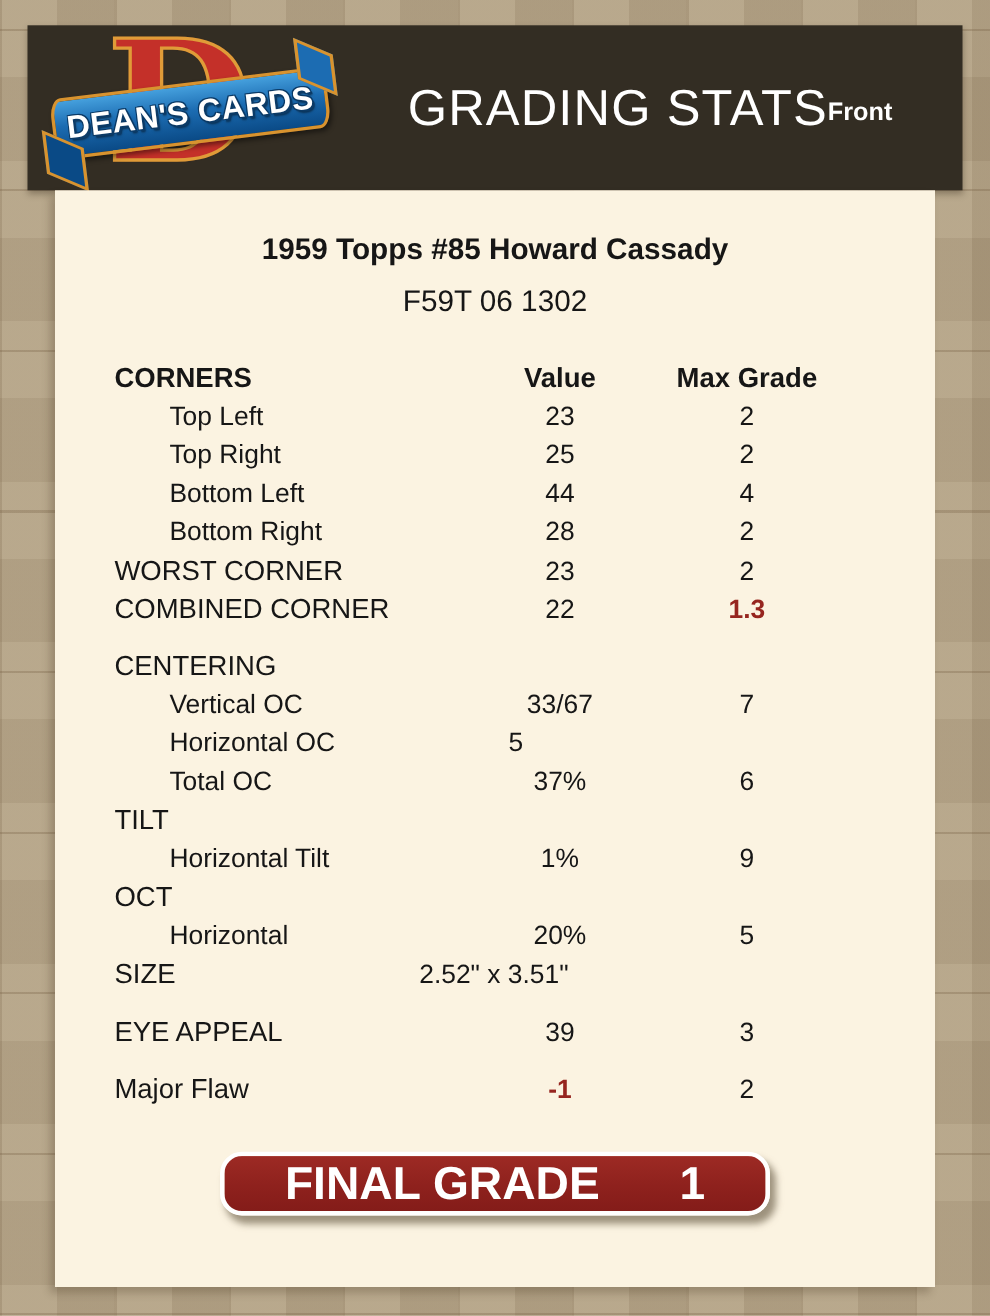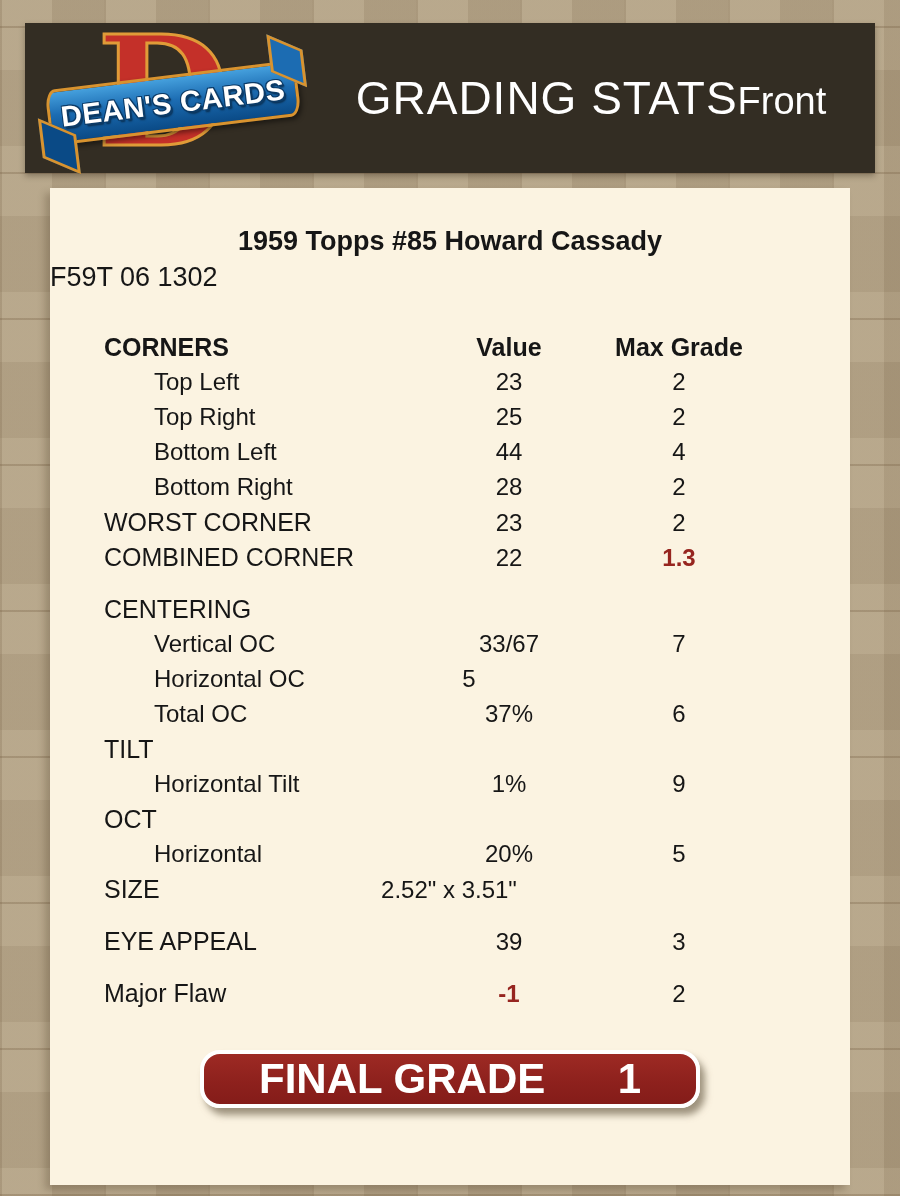--- a/index.html
+++ b/index.html
@@ -56,31 +56,31 @@
   .ribbon-text {
     color:#fff; font-weight:bold; font-size:29px; letter-spacing:.5px;
     white-space:nowrap;
     text-shadow:2px 2px 0 #0b3a66, -1px -1px 0 #0b3a66, 1px -1px 0 #0b3a66, -1px 1px 0 #0b3a66, 2px 3px 2px rgba(0,0,0,.5);
   }
   .header-titles {
     flex:1; display:flex; flex-direction:row; align-items:center;
     justify-content:center; padding-right:18px; color:#fff;
   }
   .header-title { font-size:46px; letter-spacing:1px; line-height:1.1; }
-  .header-view  { font-size:38px; margin-top:6px; }
+  .header-view  { font-size:23px; margin-top:6px;font-weight:bold; }
 
   
   .panel {
-    position:absolute; left:50px; top:188px; width:800px; height:997px;
+    position:absolute; left:50px; top:173px; width:800px; height:997px;
     background:#fbf3e1;
     box-shadow:-5px 5px 7px rgba(60,45,25,.25);
     color:#161616;
   }
   .card-title  { text-align:center; font-size:27px; font-weight:bold; margin-top:38px; }
-  .card-serial { text-align:left; font-size:27px; margin-top:5px; }
+  .card-serial { text-align:center; font-size:27px; margin-top:17px; }
 
   
   .gtable { margin-top:40px; }
   .trow { display:flex; align-items:baseline; height:35px; font-size:24px; padding-left:54px; }
   .trow.gap { margin-top:17px; }
   .c-label { width:300px; }
   .c-value { width:210px; text-align:center; }
   .c-max   { width:130px; text-align:center; }
   .trow.colheader .c-label, .trow.colheader .c-value, .trow.colheader .c-max { font-weight:bold; font-size:25px; }
   .trow.bold .c-label { font-weight:normal; font-size:25px; }

